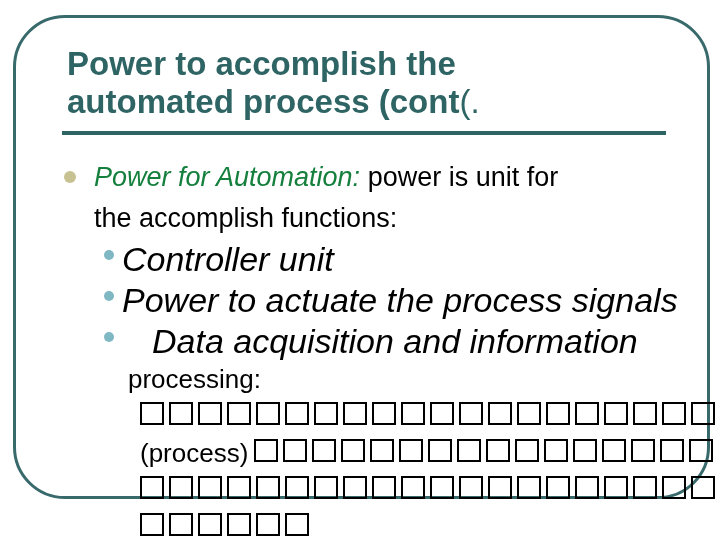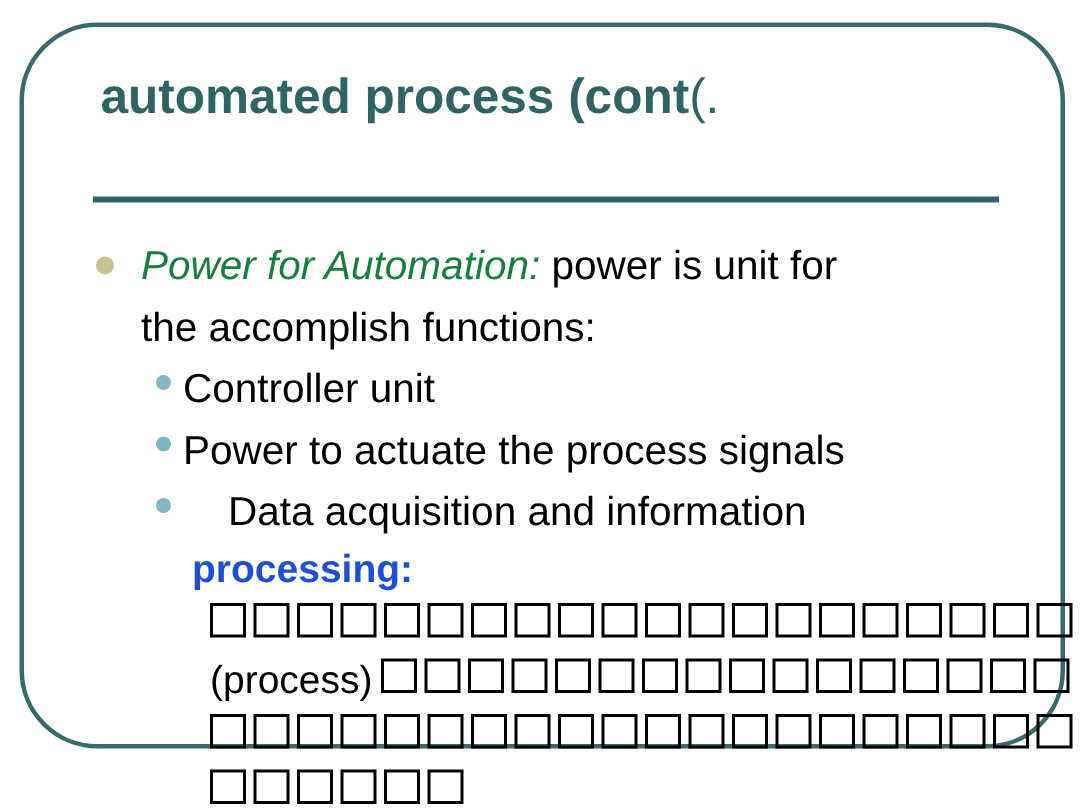--- a/index.html
+++ b/index.html
@@ -26,40 +26,41 @@
   
   .dot1{
     position:absolute;left:64px;top:171px;width:12px;height:12px;
     border-radius:50%;background:#C8C192;
   }
   .subdot{
     position:absolute;left:104px;width:10px;height:10px;
     border-radius:50%;background:#7FB7C3;
   }
   .t1{position:absolute;left:94px;font-size:27px;color:#000;white-space:nowrap;line-height:30px;}
-  .t2{position:absolute;left:122px;font-size:27px;color:#000;white-space:nowrap;line-height:30px;}
-  .tc{position:absolute;left:128px;font-size:26px;color:#1d4ed8;white-space:nowrap;line-height:30px;font-weight:bold;}
+  .t2{position:absolute;left:122px;font-size:34px;color:#000;white-space:nowrap;line-height:30px;font-style:italic;}
+  .tc{position:absolute;left:128px;font-size:26px;color:#000000;white-space:nowrap;line-height:30px;}
   .lead{color:#15803d;font-style:italic;}
   
   .boxrow{
     position:absolute;left:140px;font-size:26px;color:#000;
     white-space:nowrap;line-height:30px;
   }
   .bx{
     display:inline-block;width:20px;height:19px;
     border:2.5px solid #000;margin-right:5px;background:transparent;
   }
   .bx-prefix{margin-right:6px;}
 </style>
 </head>
 <body>
 
 <div class="frame"></div>
 
 <div class="title">
+  <div>Power to accomplish the</div>
   <div><span>automated process (cont</span><span class="reg">(.</span></div>
 </div>
 <div class="rule"></div>
 
 <span class="dot1"></span>
 <div class="t1" style="top:162px;"><span class="lead">Power for Automation:</span><span> power is unit for</span></div>
 <div class="t1" style="top:203px;">the accomplish functions:</div>
 
 <span class="subdot" style="top:250px;"></span>
 <div class="t2" style="top:244px;">Controller unit</div>

